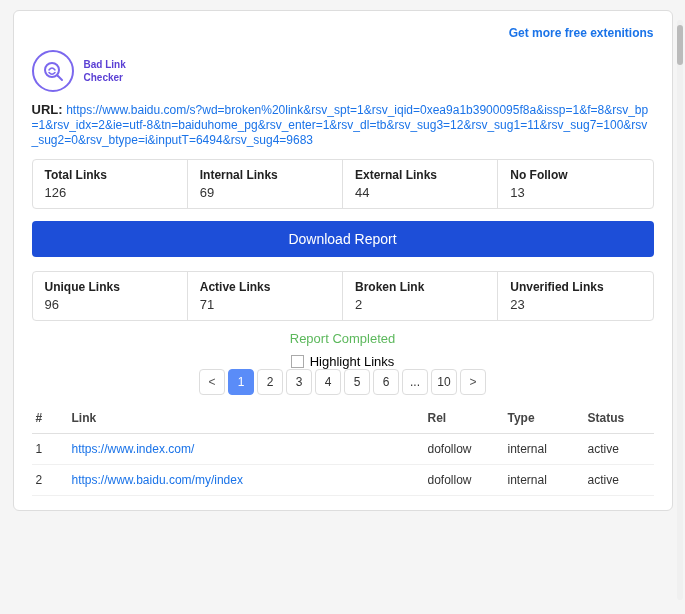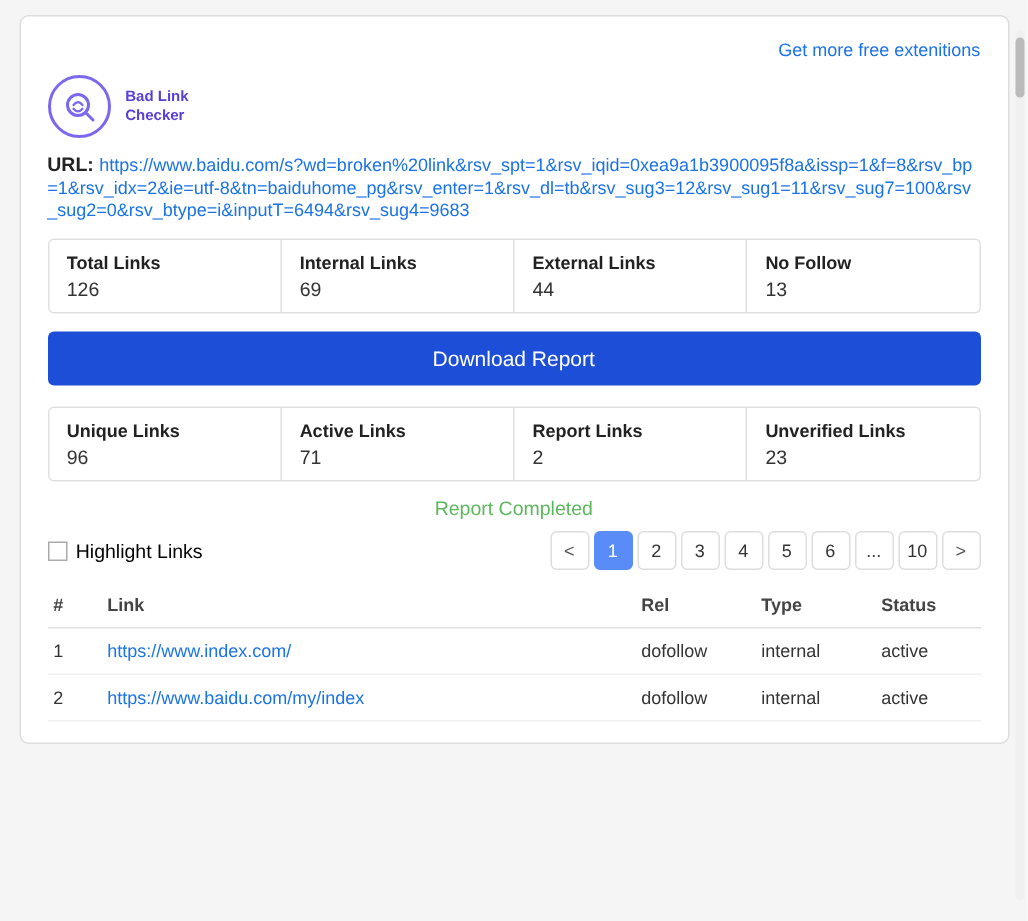--- a/index.html
+++ b/index.html
@@ -16,20 +16,21 @@
       background: #fff;
       border: 1px solid #ddd;
       border-radius: 6px;
       margin: 10px auto;
       padding: 14px 18px;
       position: relative;
     }
     .top-link {
       text-align: right;
       margin-bottom: 10px;
+      font-weight: bold;
     }
     .top-link a {
       color: #1a73e8;
       text-decoration: none;
       font-size: 12px;
     }
     .header {
       display: flex;
       align-items: center;
       margin-bottom: 10px;
@@ -126,20 +127,21 @@
       text-align: center;
       color: #5cb85c;
       font-size: 13px;
       margin-bottom: 8px;
     }
     .highlight-pagination-row {
       display: flex;
       align-items: center;
       justify-content: space-between;
       margin-bottom: 8px;
+      flex-direction: column;
     }
     .highlight-section {
       display: flex;
       align-items: center;
       gap: 6px;
     }
     .checkbox {
       width: 13px;
       height: 13px;
       border: 1px solid #aaa;
@@ -268,21 +270,21 @@
     <div class="stats-row2">
       <div class="stat-cell">
         <div class="stat-label">Unique Links</div>
         <div class="stat-value">96</div>
       </div>
       <div class="stat-cell">
         <div class="stat-label">Active Links</div>
         <div class="stat-value">71</div>
       </div>
       <div class="stat-cell">
-        <div class="stat-label">Report Links</div>
+        <div class="stat-label">Broken Link</div>
         <div class="stat-value">2</div>
       </div>
       <div class="stat-cell">
         <div class="stat-label">Unverified Links</div>
         <div class="stat-value">23</div>
       </div>
     </div>
 
     <div class="analyse-completed">Report Completed</div>
 

